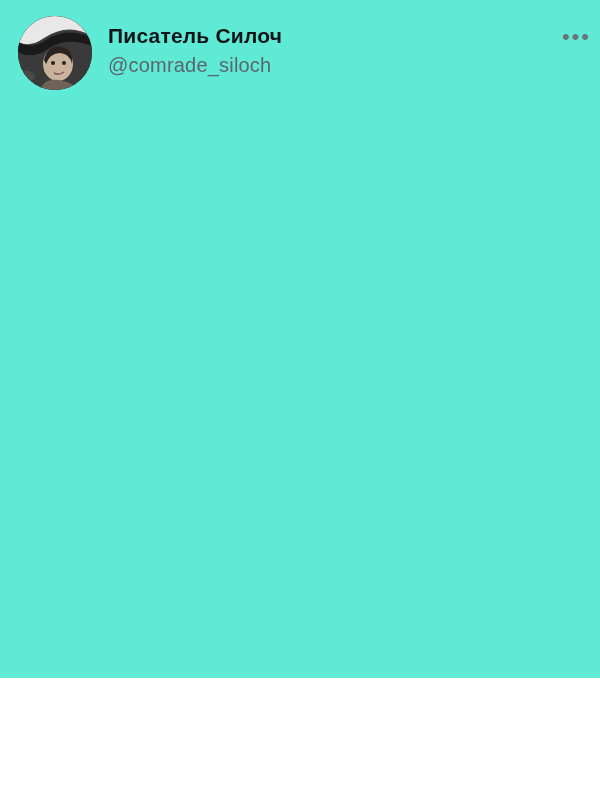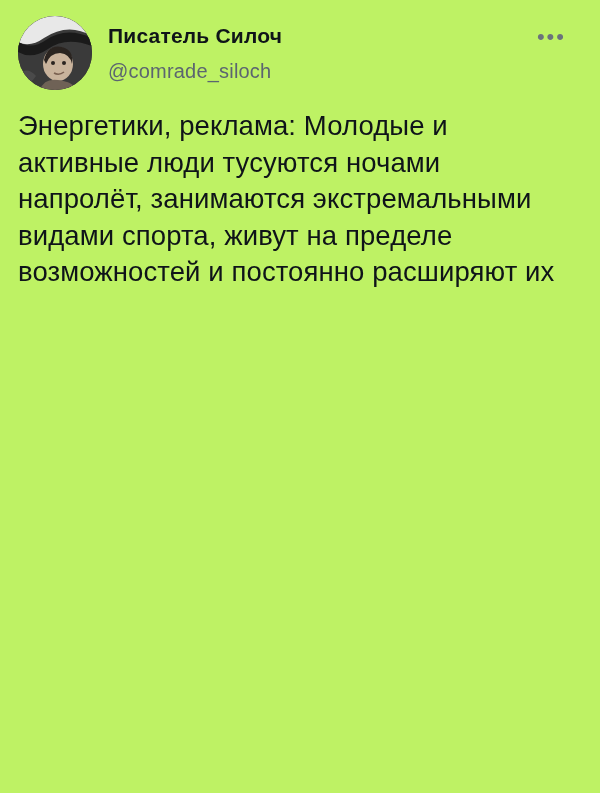--- a/index.html
+++ b/index.html
@@ -10,24 +10,24 @@
   }
   body {
     width: 600px;
     height: 793px;
     font-family: "Liberation Sans", sans-serif;
     color: #0f1419;
     overflow: hidden;
   }
   .tweet-card {
     width: 600px;
-    height: 793px;
+    height: 678px;
     box-sizing: border-box;
-    padding: 16px 34px 0 18px;
-    background: #bef264;
+    padding: 16px 9px 0 18px;
+    background: #5eead4;
     position: relative;
   }
   .tweet-header {
     display: flex;
     align-items: flex-start;
     margin-bottom: 18px;
   }
   .avatar {
     width: 74px;
     height: 74px;
@@ -48,21 +48,21 @@
     font-size: 21px;
     font-weight: bold;
     line-height: 1.15;
     color: #0f1419;
     letter-spacing: 0.2px;
   }
   .handle {
     font-size: 20px;
     color: #5b6570;
     line-height: 1.3;
-    margin-top: 10px;
+    margin-top: 4px;
     letter-spacing: 0.2px;
   }
   .more-btn {
     flex: 0 0 auto;
     padding-top: 10px;
     color: #6b737b;
     font-size: 22px;
     letter-spacing: 2px;
     line-height: 1;
     user-select: none;
@@ -105,17 +105,16 @@
 
     <div class="identity">
       <div class="display-name">Писатель Силоч</div>
       <div class="handle">@comrade_siloch</div>
     </div>
 
     <div class="more-btn">•••</div>
   </div>
 
   <div class="tweet-body">
-    <p>Энергетики, реклама: Молодые и активные люди тусуются ночами напролёт, занимаются экстремальными видами спорта, живут на пределе возможностей и постоянно расширяют их</p>
     <div class="para-gap"></div>
   </div>
 
 </div>
 
 </body></html>

